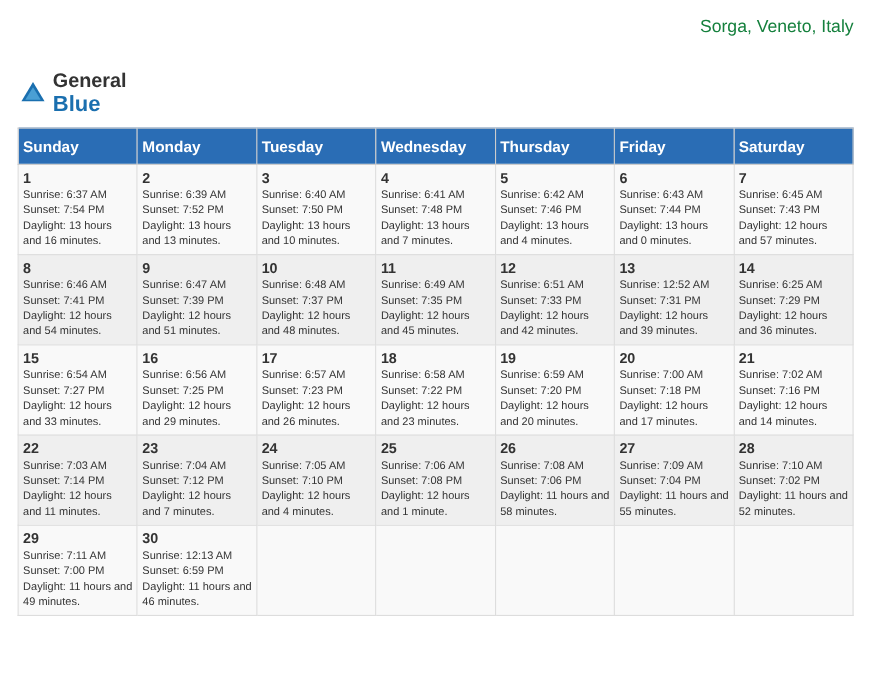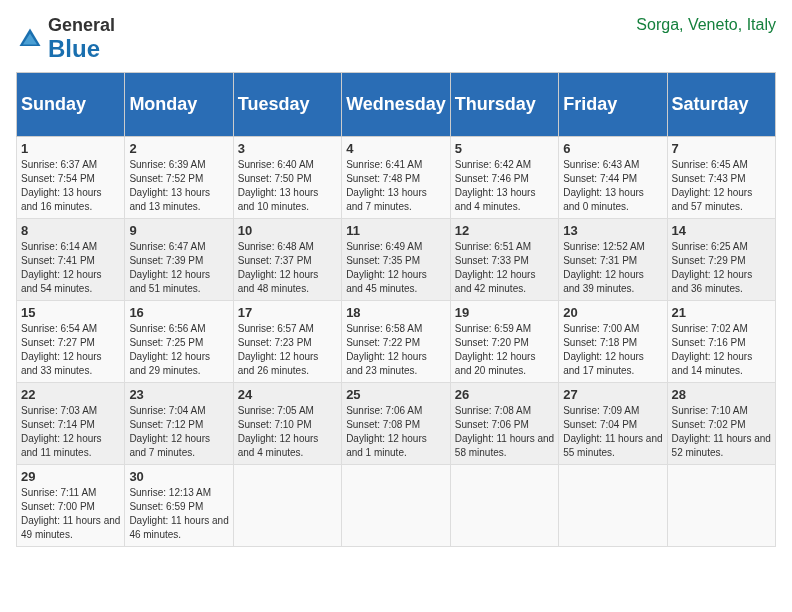--- a/index.html
+++ b/index.html
@@ -13,33 +13,34 @@
     .header-area {
       display: flex;
       justify-content: space-between;
       align-items: flex-start;
       margin-bottom: 10px;
     }
     .logo {
       display: flex;
       align-items: center;
       gap: 4px;
+      margin-top: 48px;
     }
     .logo-text {
       display: flex;
       flex-direction: column;
       line-height: 1.1;
     }
     .logo-general {
       font-size: 18px;
       font-weight: bold;
       color: #333;
     }
     .logo-blue {
-      font-size: 24px;
+      font-size: 20px;
       font-weight: bold;
       color: #1a6faf;
     }
     .logo-icon {
       width: 28px;
       height: 28px;
     }
     .title-area {
       text-align: right;
     }
@@ -53,23 +54,23 @@
       color: #15803d;
     }
     table {
       width: 100%;
       border-collapse: collapse;
       font-size: 11px;
     }
     thead tr th {
       background-color: #2a6db5;
       color: #fff;
-      padding: 21px 4px;
+      padding: 8px 4px;
       text-align: left;
-      font-size: 18px;
+      font-size: 14px;
       font-weight: bold;
       border: 1px solid #ccc;
     }
     tbody tr td {
       border: 1px solid #ddd;
       vertical-align: top;
       padding: 4px;
       width: 14.28%;
       min-height: 80px;
       color: #333;
@@ -174,21 +175,21 @@
           <span class="day-num">7</span>
           <div class="day-detail">Sunrise: 6:45 AM</div>
           <div class="day-detail">Sunset: 7:43 PM</div>
           <div class="day-detail">Daylight: 12 hours
 and 57 minutes.</div>
         </td>
       </tr>
       <tr>
         <td>
           <span class="day-num">8</span>
-          <div class="day-detail">Sunrise: 6:14 AM</div>
+          <div class="day-detail">Sunrise: 6:46 AM</div>
           <div class="day-detail">Sunset: 7:41 PM</div>
           <div class="day-detail">Daylight: 12 hours
 and 54 minutes.</div>
         </td>
         <td>
           <span class="day-num">9</span>
           <div class="day-detail">Sunrise: 6:47 AM</div>
           <div class="day-detail">Sunset: 7:39 PM</div>
           <div class="day-detail">Daylight: 12 hours
 and 51 minutes.</div>

